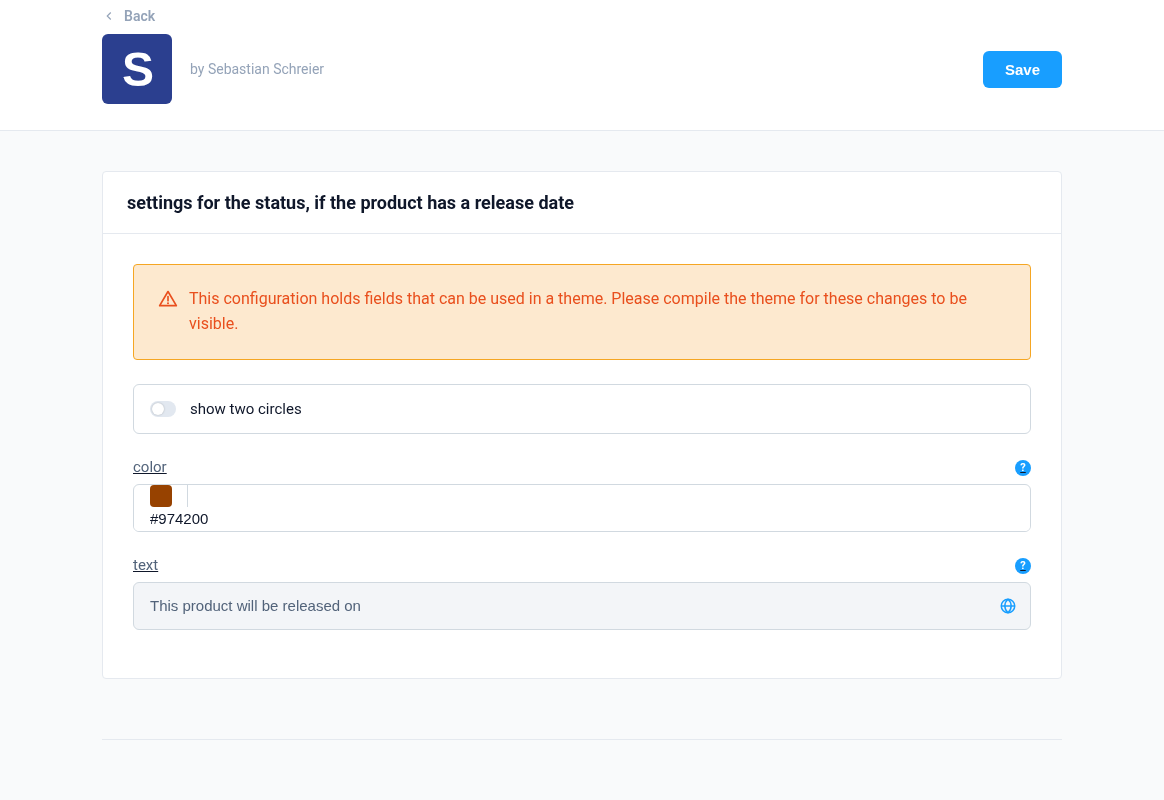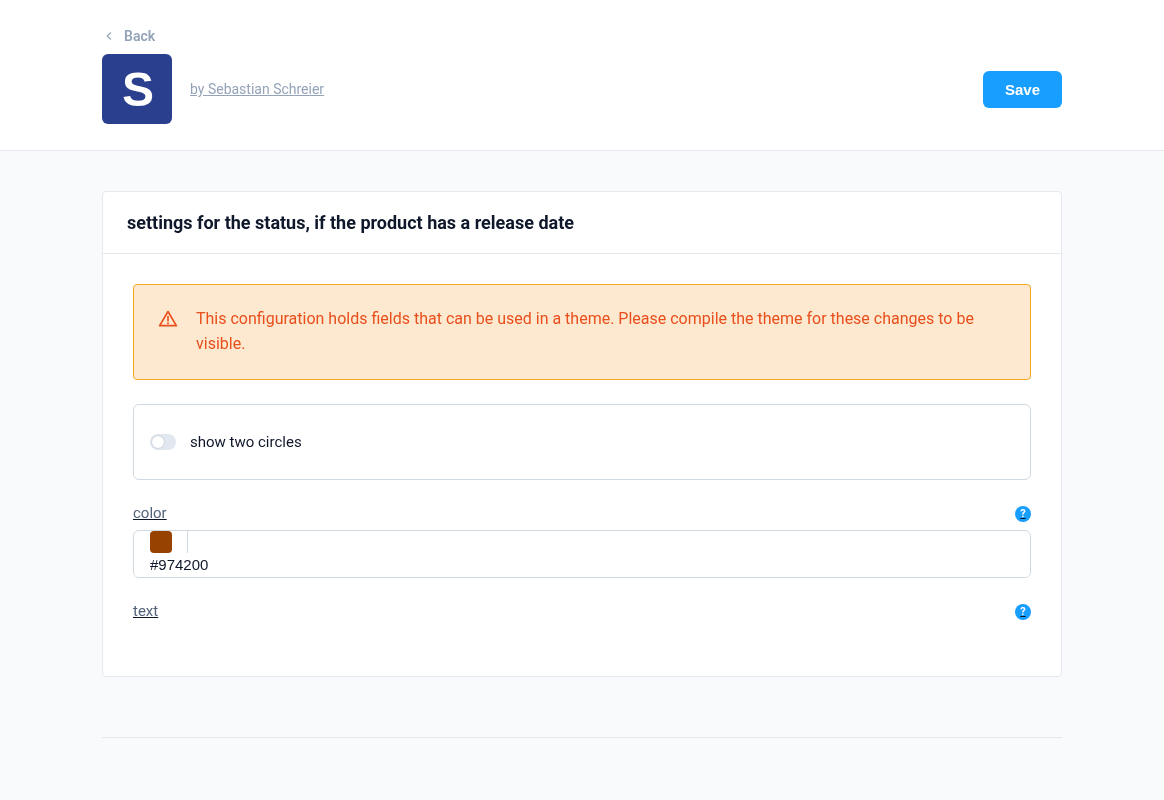--- a/index.html
+++ b/index.html
@@ -21,21 +21,21 @@
   html,body{margin:0;padding:0;}
   body{
     font-family:-apple-system,BlinkMacSystemFont,"Segoe UI",Roboto,Helvetica,Arial,sans-serif;
     background:var(--card-bg);
     color:var(--text-primary);
     width:1164px;
   }
   .header-wrap{
     background:#fff;
     border-bottom:1px solid var(--border-light);
-    padding:28px 0 26px 0;
+    padding:8px 0 26px 0;
   }
   .container{
     width:960px;
     margin:0 auto;
   }
   .back-link{
     display:inline-flex;
     align-items:center;
     gap:8px;
     color:var(--text-muted);
@@ -82,21 +82,20 @@
     color:var(--text-primary);
     white-space:nowrap;
     overflow:hidden;
     text-overflow:ellipsis;
     max-width:590px;
     margin:0 0 4px 0;
   }
   .byline{
     font-size:14px;
     color:var(--text-muted);
-    text-decoration:underline;
   }
   .save-btn{
     background:var(--primary);
     color:#fff;
     border:none;
     border-radius:6px;
     font-size:15px;
     font-weight:600;
     padding:10px 22px;
     cursor:pointer;
@@ -116,41 +115,41 @@
     border-bottom:1px solid var(--border-light);
     font-size:18px;
     font-weight:700;
     color:var(--text-primary);
   }
   .card-body{
     padding:30px 30px 48px 30px;
   }
   .alert-warning{
     display:flex;
-    gap:18px;
+    gap:11px;
     background:var(--warning-bg);
     border:1px solid var(--warning-border);
     border-radius:4px;
     padding:22px 24px;
     margin-bottom:24px;
   }
   .alert-icon{
     width:20px;height:20px;
     flex-shrink:0;
     margin-top:2px;
   }
   .alert-text{
     color:var(--warning-text);
     font-size:16px;
     line-height:1.55;
   }
   .toggle-row{
     border:1px solid var(--border);
     border-radius:6px;
-    padding:28px 16px;
+    padding:15px 16px;
     display:flex;
     align-items:center;
     gap:14px;
     margin-bottom:24px;
   }
   .toggle{
     width:26px;height:16px;
     border-radius:999px;
     background:#e2e8f0;
     position:relative;
@@ -296,20 +295,30 @@
             </div>
             <input class="color-text-input" value="#974200" style="">
           </div>
         </div>
 
         <div class="field" style="margin-bottom:0">
           <div class="field-label-row">
             <span class="field-label">text</span>
             <span class="help-dot">?</span>
           </div>
+          <div class="text-input-wrap">
+            <input class="text-input" value="This product will be released on" style="">
+            <button class="globe-btn">
+              <svg viewBox="0 0 24 24">
+                <circle cx="12" cy="12" r="9"></circle>
+                <path d="M3 12h18"></path>
+                <path d="M12 3c2.8 2.4 4.2 5.4 4.2 9s-1.4 6.6-4.2 9c-2.8-2.4-4.2-5.4-4.2-9S9.2 5.4 12 3z"></path>
+              </svg>
+            </button>
+          </div>
         </div>
 
       </div>
     </div>
   </div>
   <div style="height:60px"></div>
   <hr class="hr">
 </div>
 
 </body></html>

